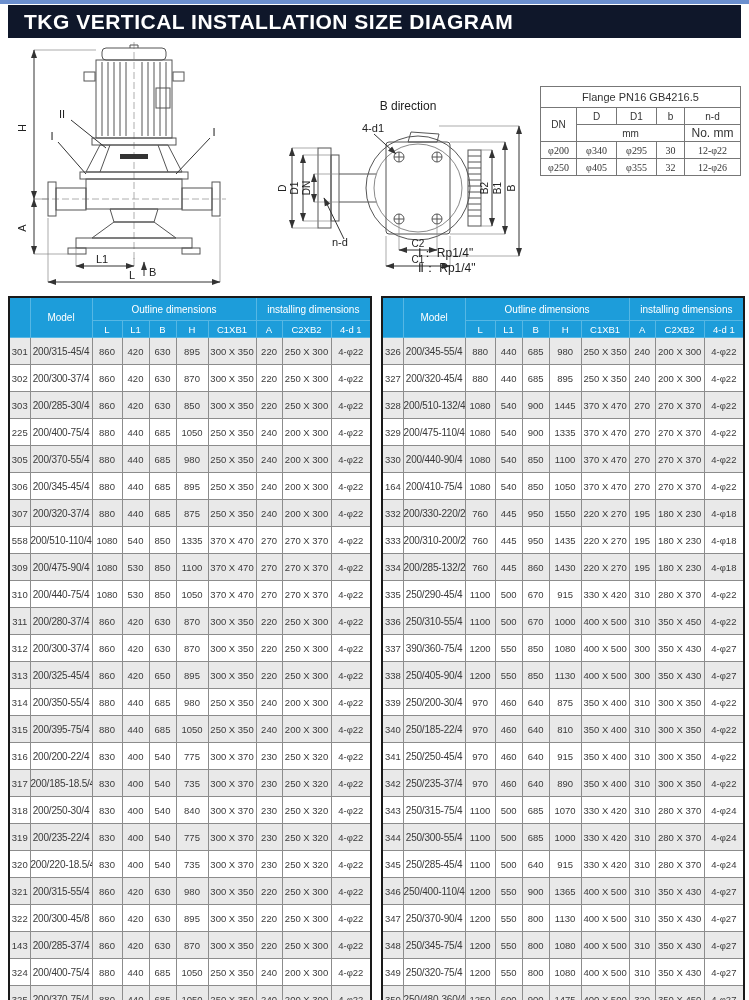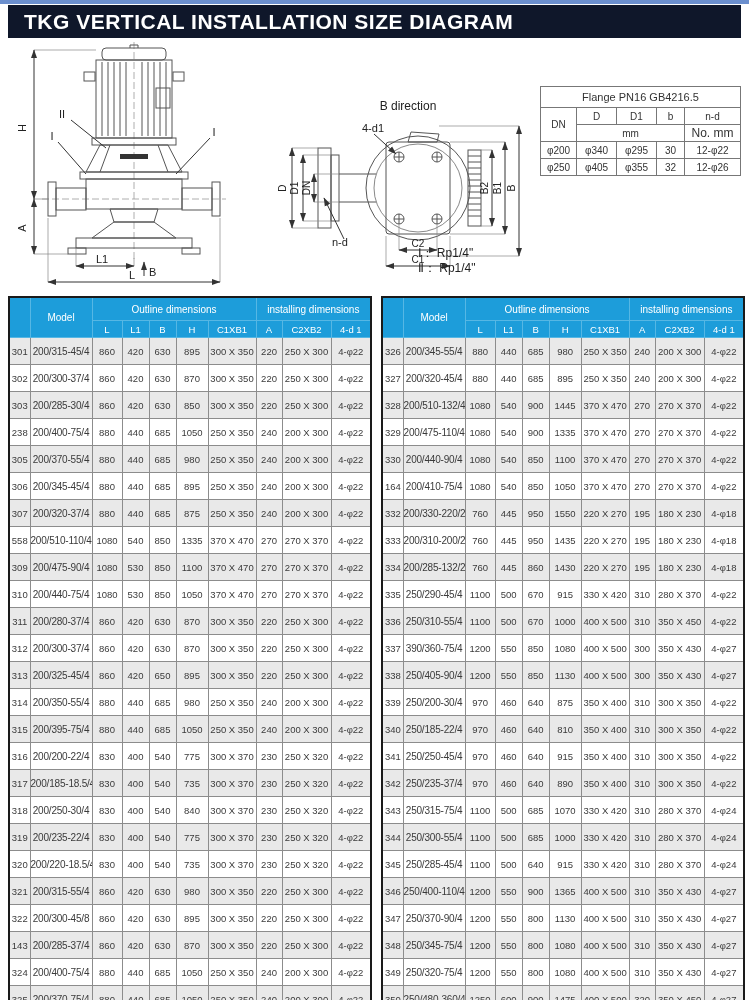--- a/index.html
+++ b/index.html
@@ -17,21 +17,21 @@
   .pump-svg{position:absolute;left:14px;top:42px;}
   .bdir-svg{position:absolute;left:258px;top:98px;}
   .rp-note{position:absolute;left:418px;top:246px;font-size:12px;line-height:15px;color:#222;}
   
   .flange{
     position:absolute;left:540px;top:86px;width:200px;border-collapse:collapse;
     font-size:10px;color:#333;background:#fff;table-layout:fixed;
   }
   .flange th,.flange td{border:1px solid #777;text-align:center;padding:0;height:16px;font-weight:normal;}
   .flange .ttl{font-size:11px;height:20px;}
-  .flange .dat{height:18px;}
+  .flange .dat{height:18px;font-family:Liberation Serif, serif;}
   .flange .small{font-size:12px;margin-top:39px;}
   
   .tables{position:absolute;left:8px;top:296px;display:flex;gap:9px;}
   .half{
     border-collapse:collapse;table-layout:fixed;width:362px;height:702px;
     font-size:9.5px;color:#3a3a3a;background:#fff;border:2px solid #1a1a1a;
   }
   .half th{background:#1d9dda;color:#fff;font-weight:normal;border:1px solid #56b7e4;padding:0;}
   .half thead tr.grp th{height:22px;font-size:10px;}
   .half thead tr.sub th{height:16px;font-size:9.5px;}
@@ -272,21 +272,21 @@
           <td>860</td>
           <td>420</td>
           <td>630</td>
           <td>850</td>
           <td>300 X 350</td>
           <td>220</td>
           <td>250 X 300</td>
           <td>4-φ22</td>
         </tr>
         <tr>
-          <td>238</td>
+          <td>225</td>
           <td class="model">200/400-75/4</td>
           <td>880</td>
           <td>440</td>
           <td>685</td>
           <td>1050</td>
           <td>250 X 350</td>
           <td>240</td>
           <td>200 X 300</td>
           <td>4-φ22</td>
         </tr>

